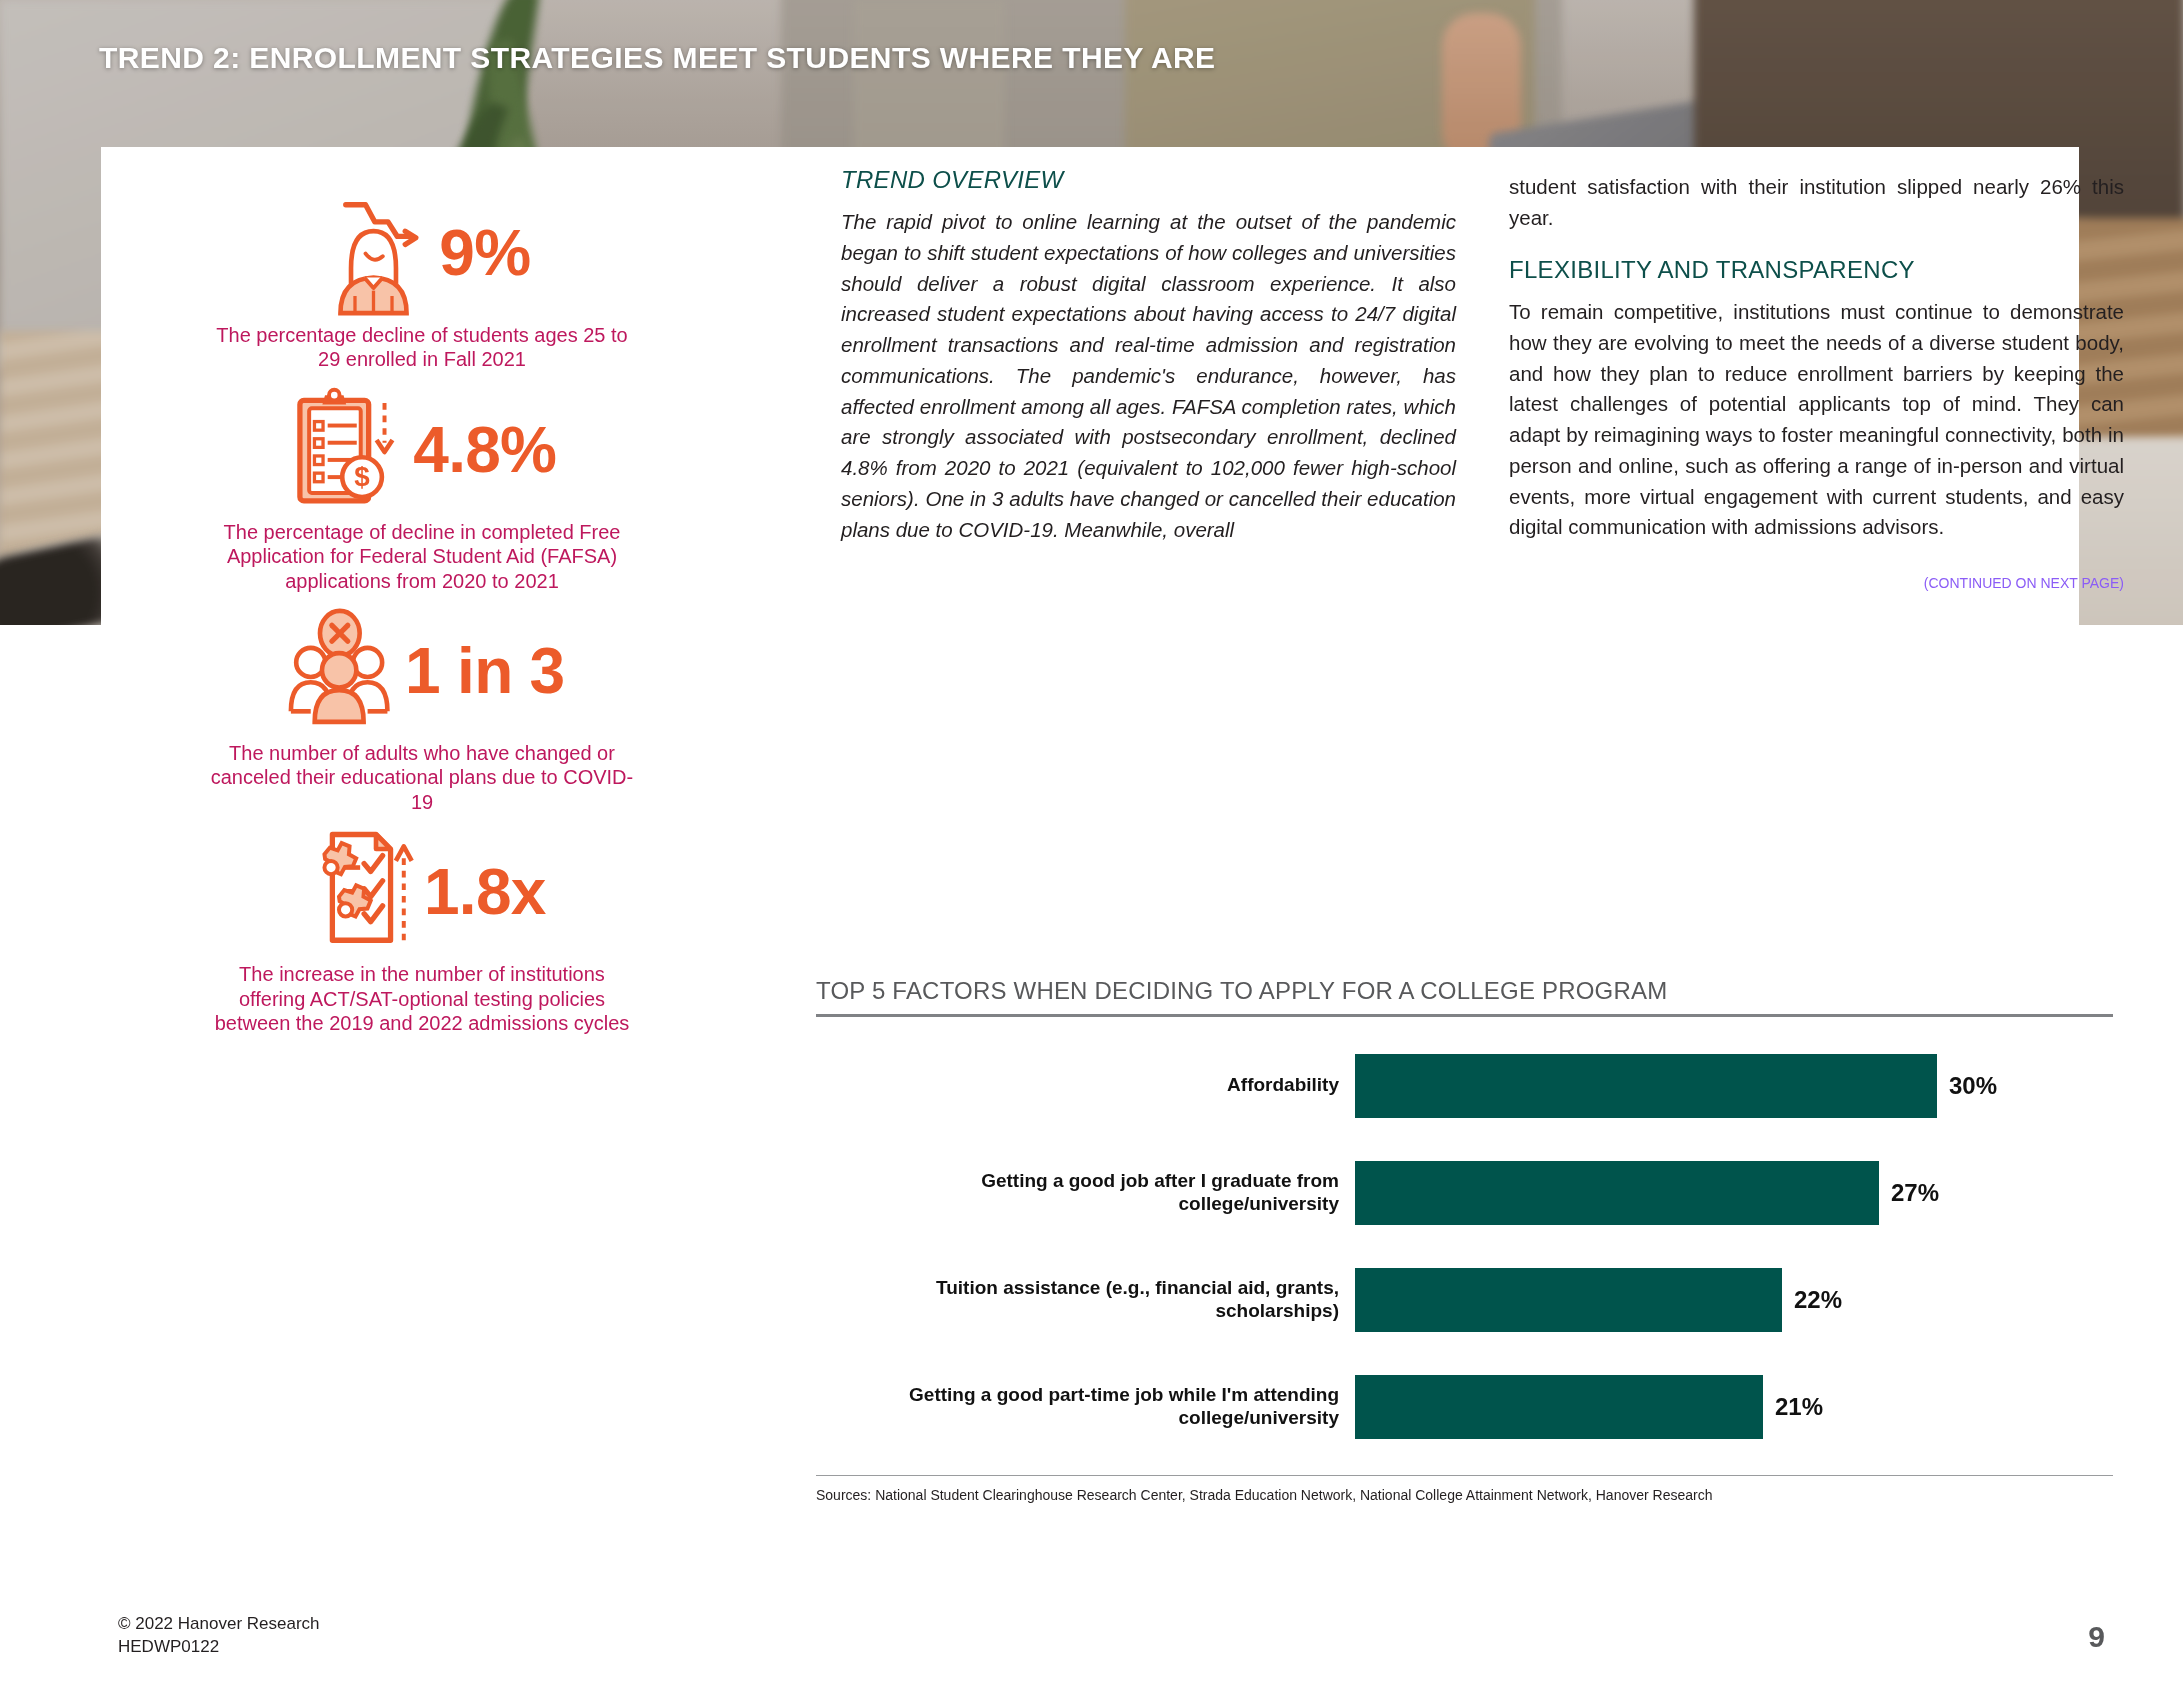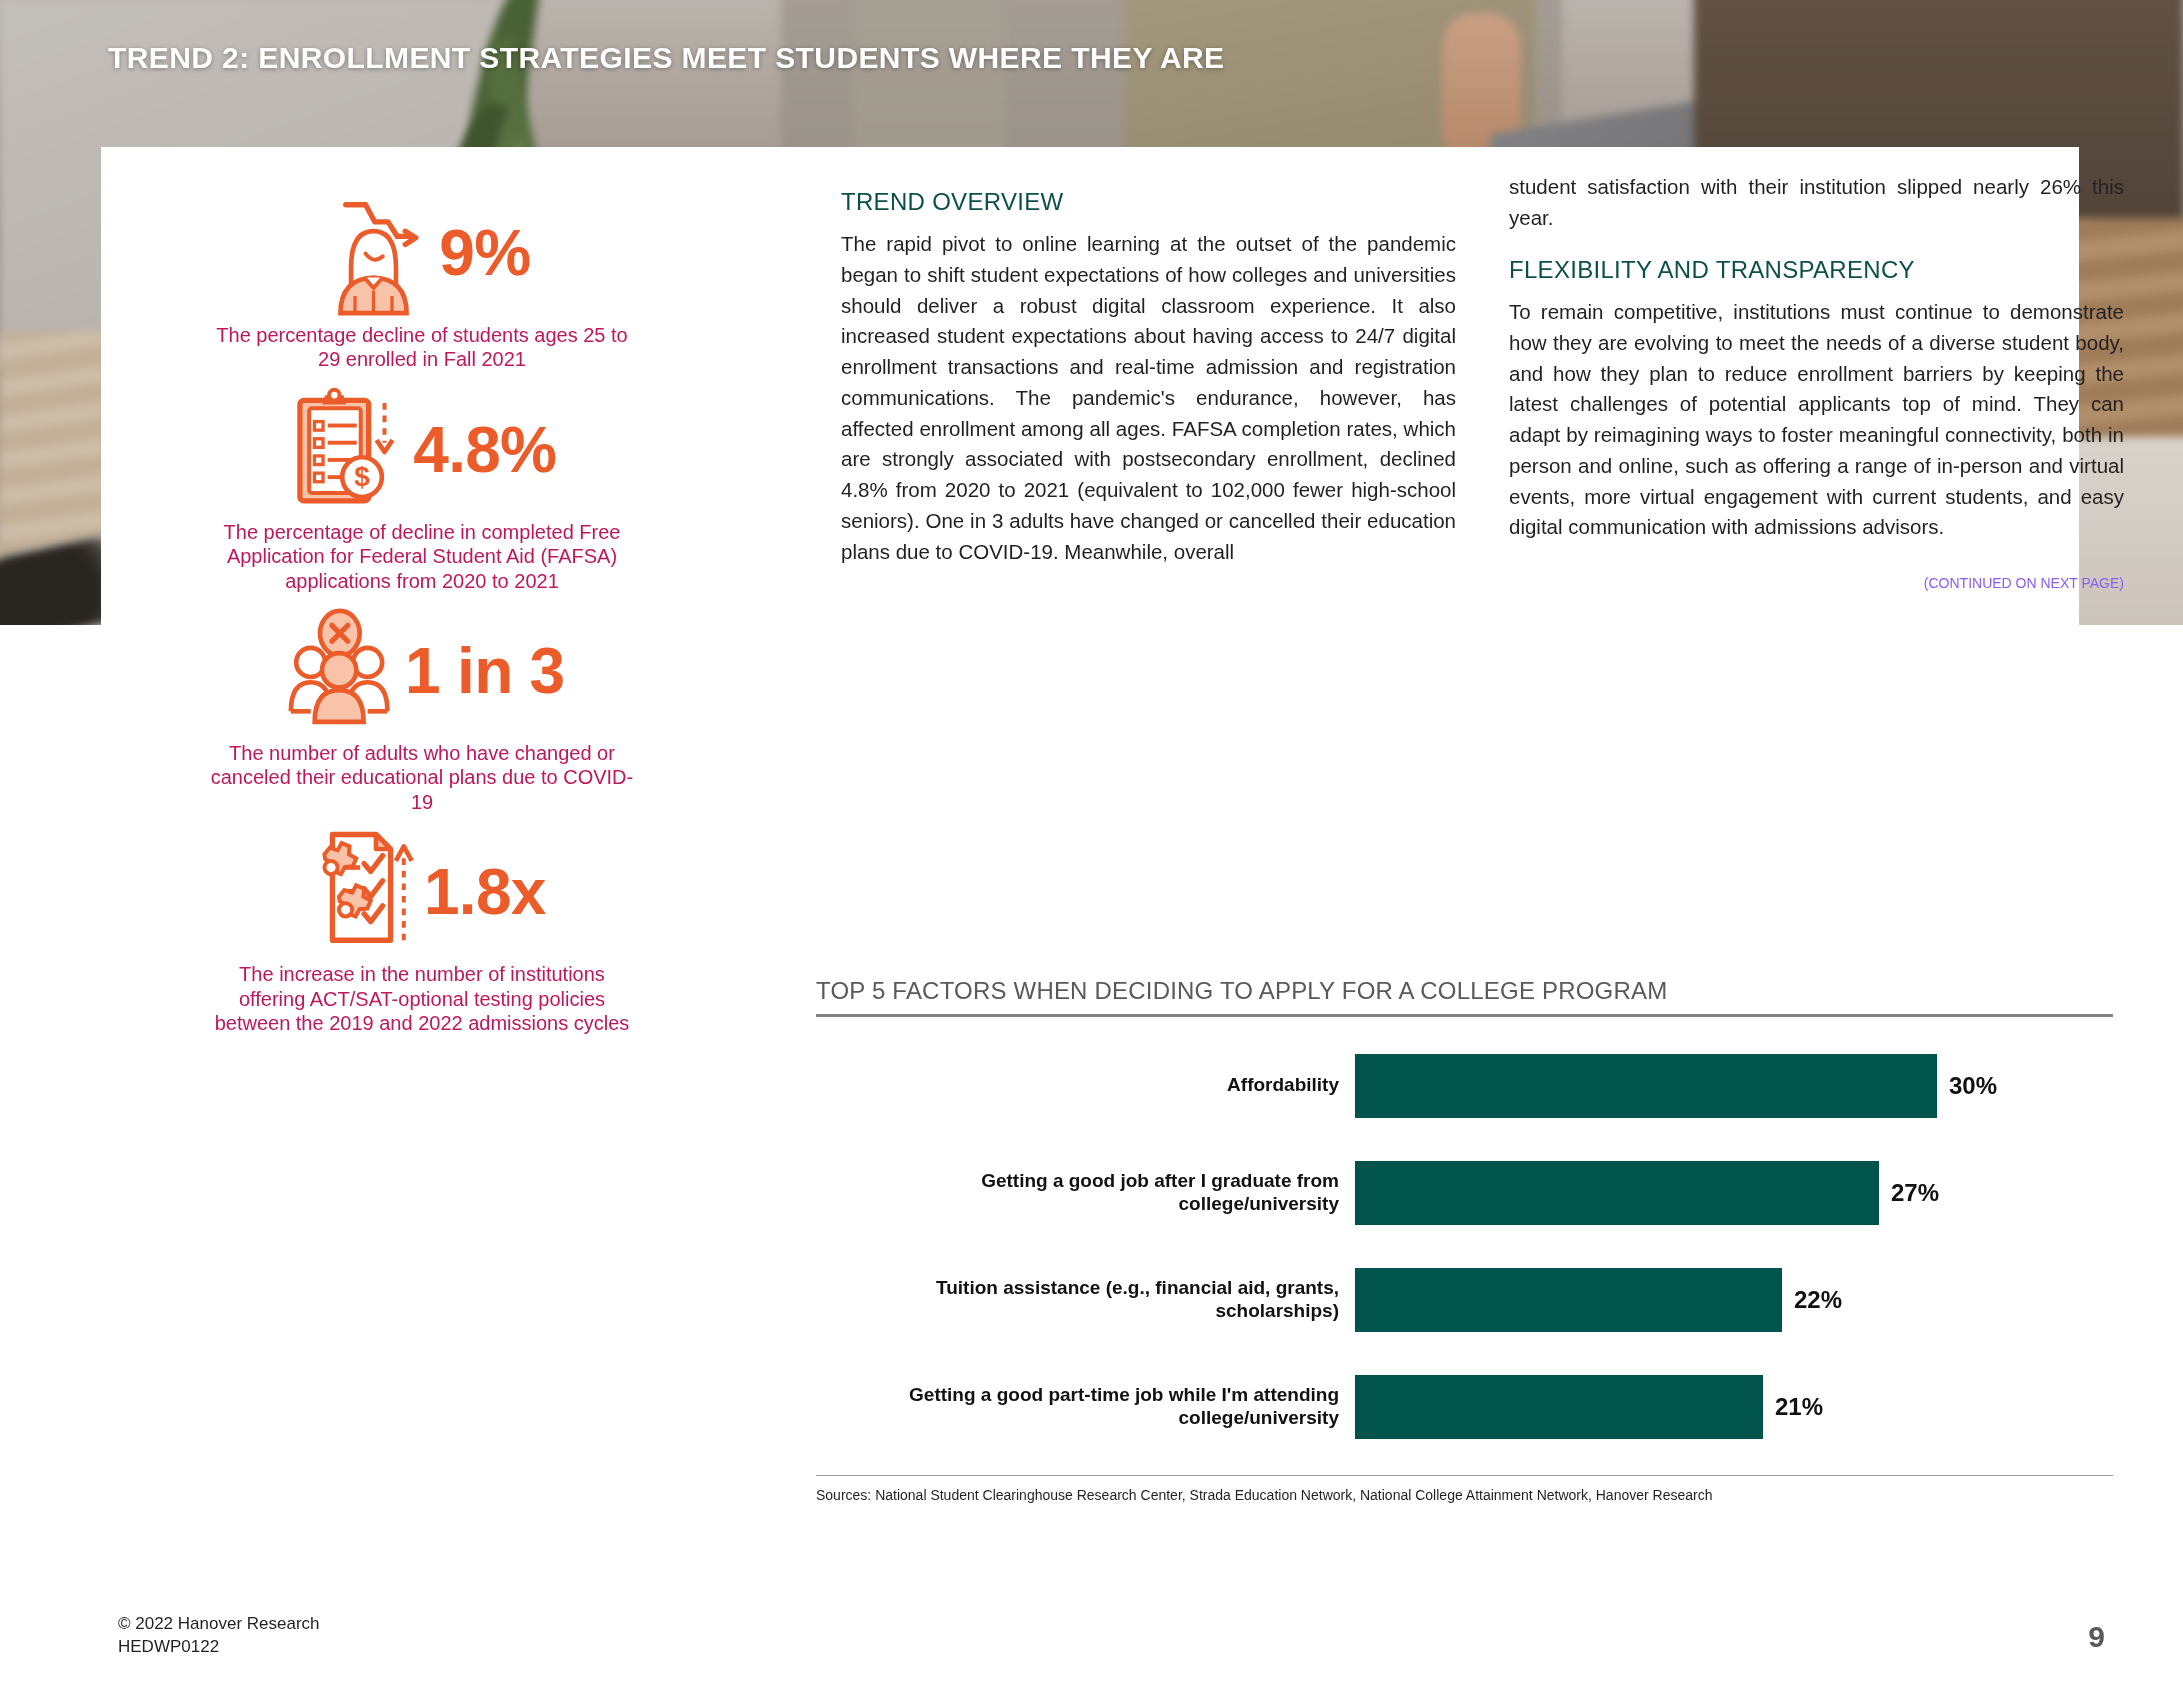--- a/index.html
+++ b/index.html
@@ -42,21 +42,21 @@
   .ph-floor2{left:1667px;top:218px;width:529px;height:278px;
     background:repeating-linear-gradient(-6deg,#c49f76 0px,#c49f76 20px,#b08a62 20px,#b08a62 41px);}
   .ph-rug2{left:1694px;top:437px;width:503px;height:198px;background:linear-gradient(180deg,#f1ece5,#e3dbd1);}
   .ph-book1{left:1786px;top:384px;width:225px;height:73px;background:linear-gradient(180deg,#efe4d2,#cdbda2);transform:rotate(-8deg);border-left:10.6px solid #b08a62;}
   .ph-book2{left:1780px;top:450px;width:258px;height:73px;background:linear-gradient(180deg,#e9ddca,#c6b598);transform:rotate(-6deg);border-left:10.6px solid #8e5f3f;}
   .ph-book3{left:1773px;top:509px;width:284px;height:66px;background:linear-gradient(180deg,#f2e9da,#d3c4aa);transform:rotate(-4deg);border-left:10.6px solid #a9724a;}
   .photo-scrim{position:absolute;inset:0;background:rgba(40,34,28,0.12);}
 
   
   .banner-title{
-    position:absolute;left:108px;top:41px;
+    position:absolute;left:99px;top:41px;
     font-size:30px;font-weight:700;letter-spacing:0.4px;
     color:#ffffff;
     font-family:"Liberation Sans", sans-serif;
     text-shadow:0 1.3px 4px rgba(0,0,0,.35);
     z-index:5;
   }
 
   
   .card{
     position:absolute;left:101px;top:147px;width:1978px;height:1437px;
@@ -71,21 +71,21 @@
     font-size:64px;font-weight:700;color:#EC5B2A;line-height:1;
     font-family:"Liberation Sans", sans-serif;letter-spacing:-0.7px;
   }
   .stat-caption{
     margin-top:4px;font-size:20px;line-height:1.22;color:#be185d;
     font-family:"Liberation Sans", sans-serif;font-weight:400;
   }
   .icon-box{width:119px;height:126px;position:relative;flex:0 0 auto;}
 
   
-  .col-mid{position:absolute;left:740px;top:41px;width:615px;}
+  .col-mid{position:absolute;left:740px;top:19px;width:615px;font-style:italic;}
   .col-right{position:absolute;left:1408px;top:25px;width:615px;}
   .sec-head{
     color:#0D4F4A;font-size:24px;font-weight:400;letter-spacing:0.3px;
     margin:0 0 13.2px 0;font-family:"Liberation Sans", sans-serif;
   }
   .sec-head.second{margin-top:22.5px;}
   .body-p{
     font-size:20.5px;line-height:1.5;color:#231f20;text-align:justify;
     margin:0;font-family:"Liberation Sans", sans-serif;font-weight:400;
   }

